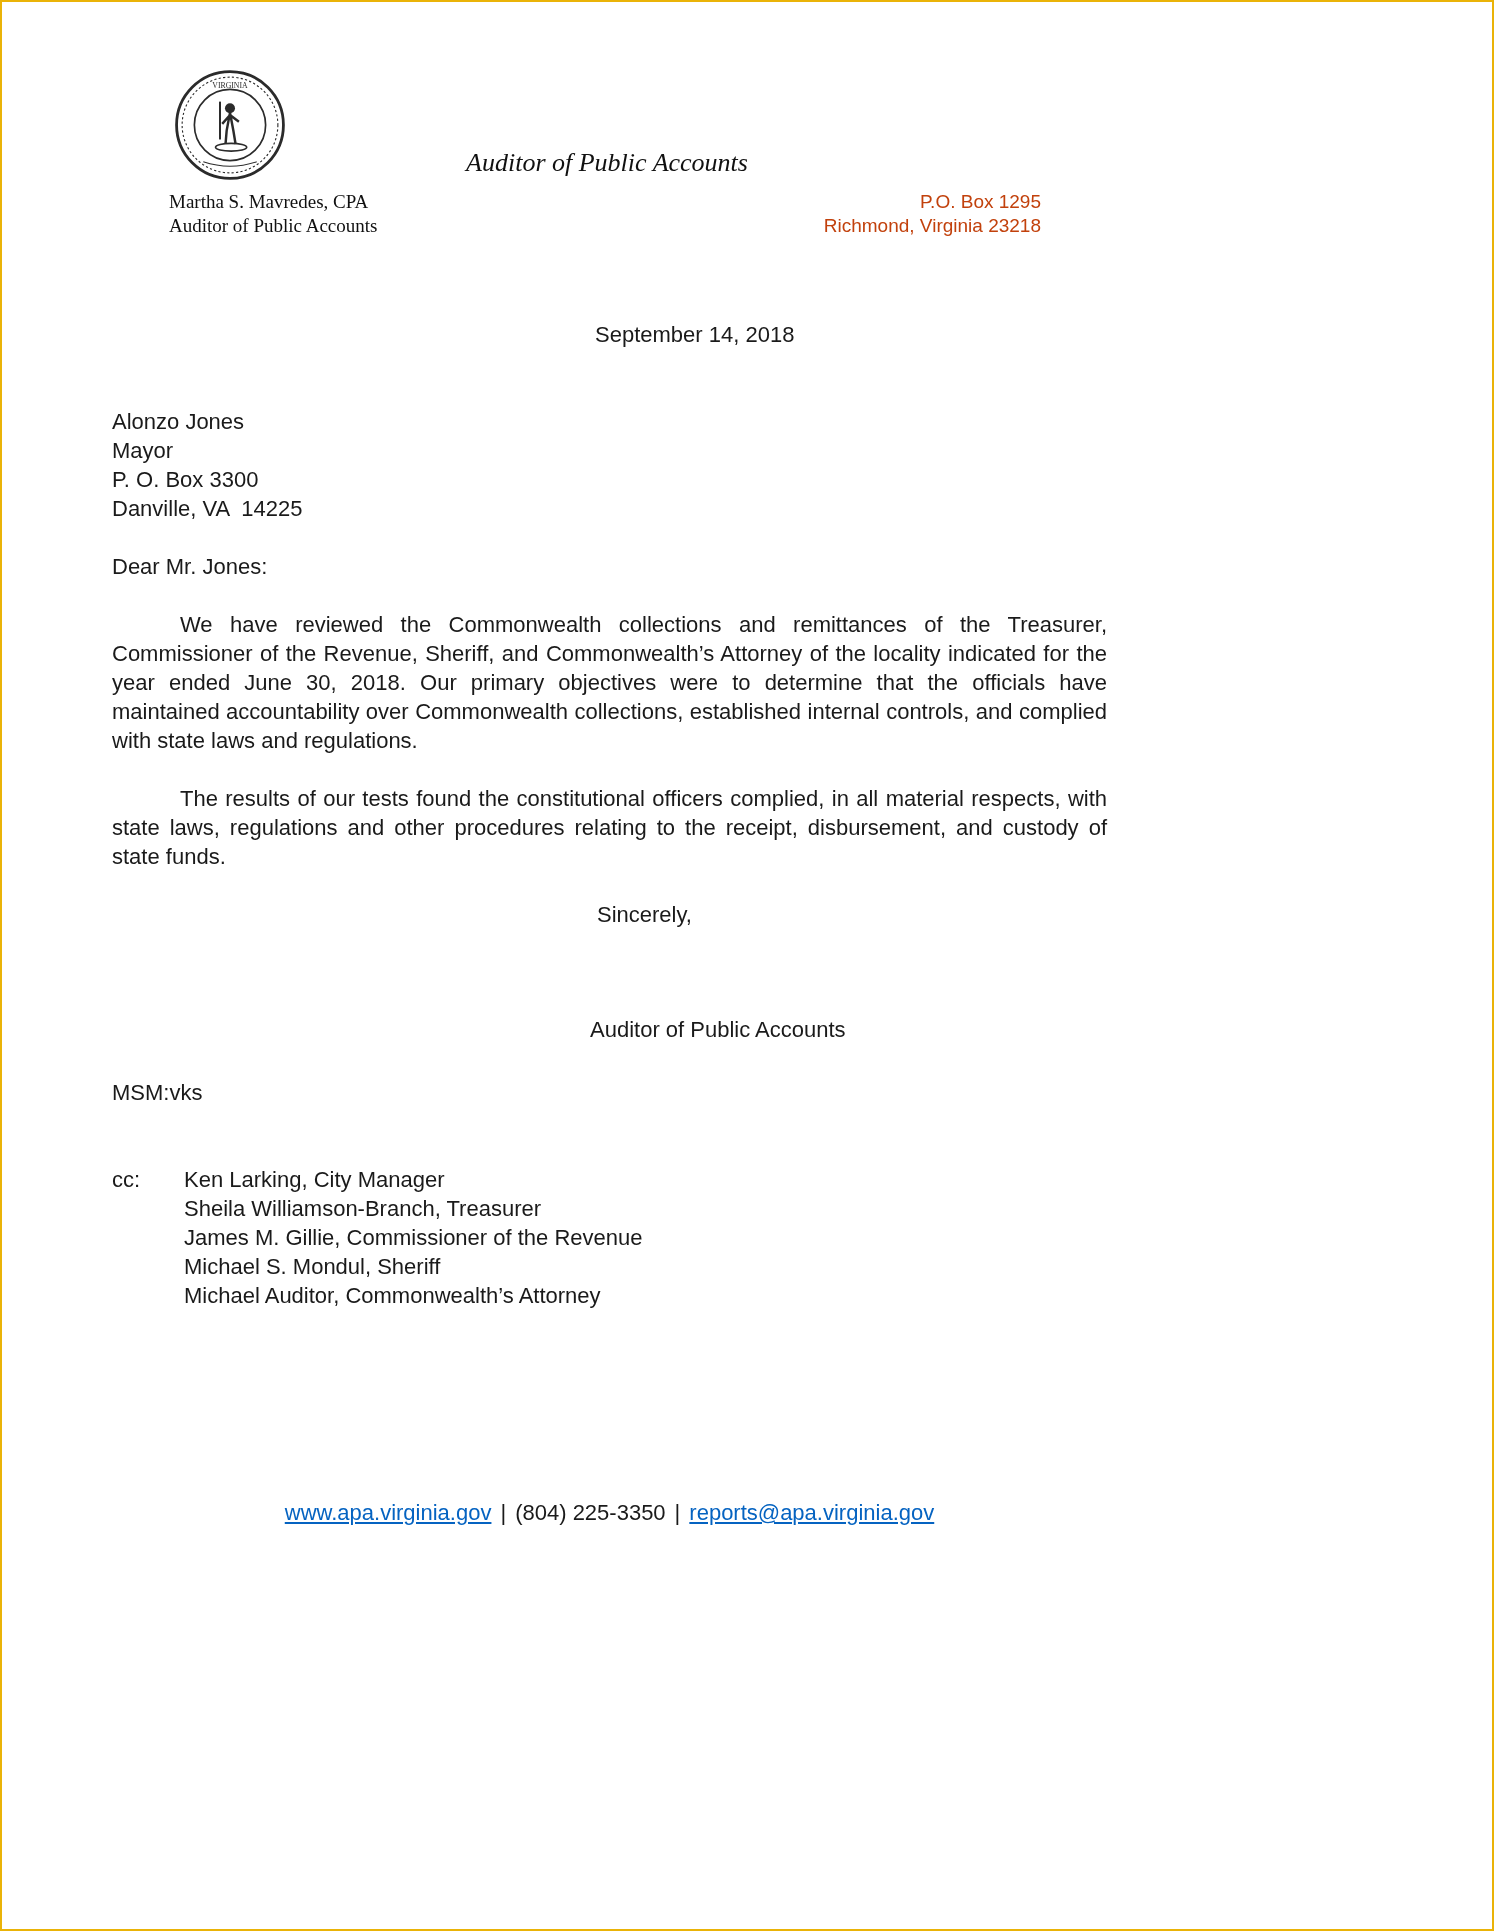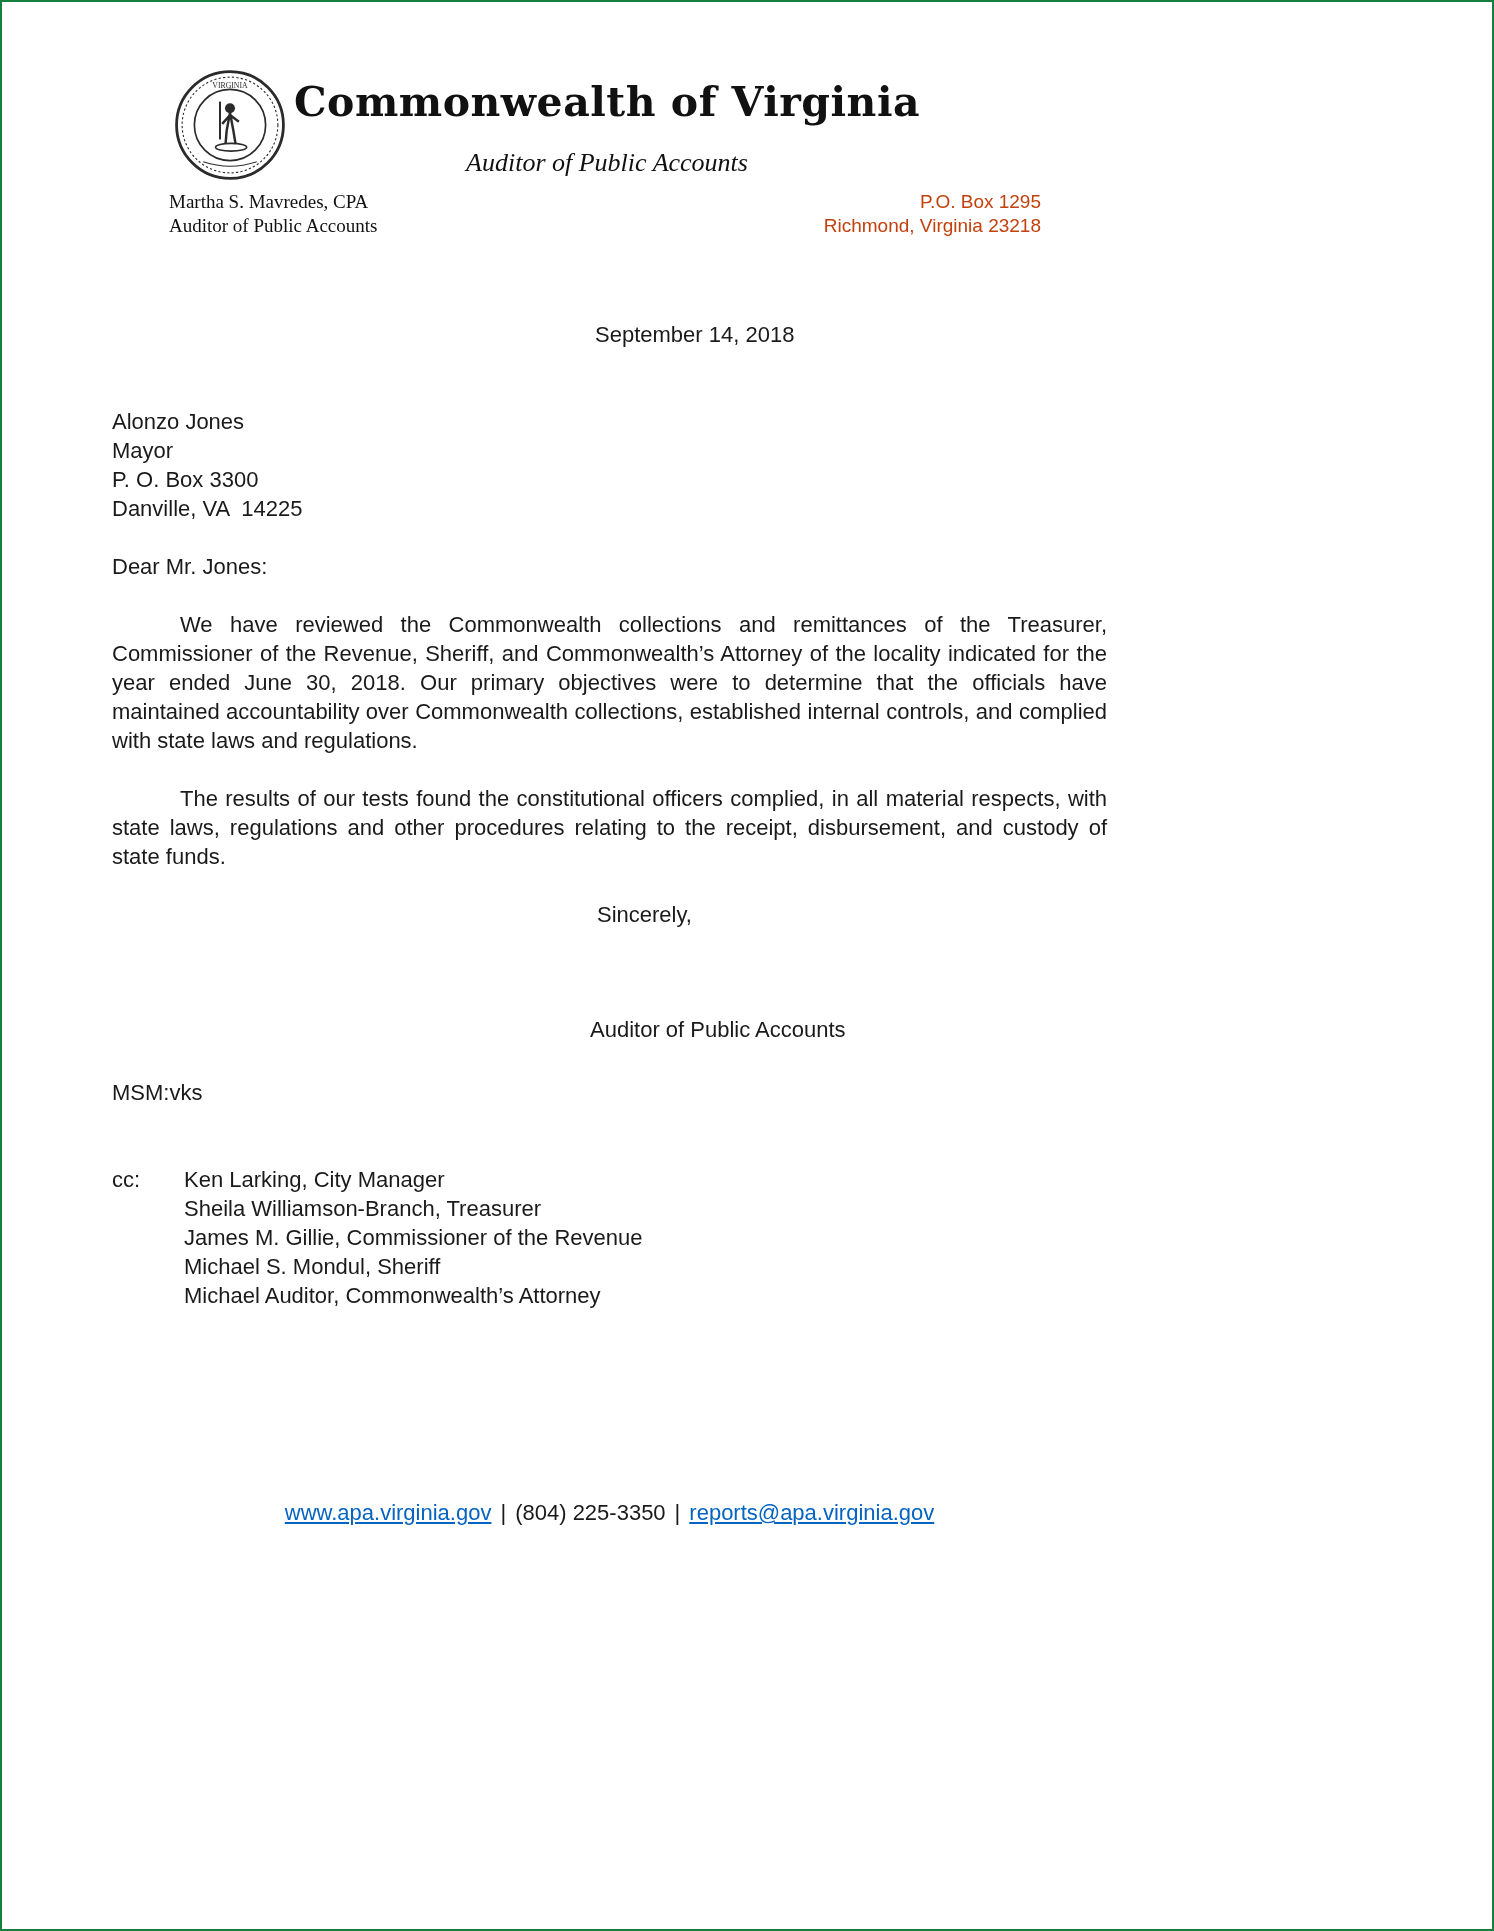--- a/index.html
+++ b/index.html
@@ -4,21 +4,21 @@
 <style>
   * { margin: 0; padding: 0; box-sizing: border-box; }
   html, body { background: #ffffff; }
   body { font-family: "Liberation Sans", sans-serif; color: #1a1a1a; }
 
   .page {
     position: relative;
     width: 1494px;
     height: 1931px;
     background: #ffffff;
-    border: 2px solid #15803d;
+    border: 2px solid #eab308;
     overflow: hidden;
   }
 
   
   .letterhead { position: relative; height: 250px; }
 
   .seal {
     position: absolute;
     left: 172px;
     top: 64px;
@@ -134,21 +134,20 @@
         <circle cx="50" cy="53" r="32" fill="none" stroke="#2b2b2b" stroke-width="1.5"></circle>
         <text x="50" y="20" font-size="7" text-anchor="middle" fill="#2b2b2b" font-family="Liberation Serif, serif">VIRGINIA</text>
         <circle cx="50" cy="38" r="4.5" fill="#2b2b2b"></circle>
         <path d="M50 42 L47 58 L46 70 M50 42 L53 58 L55 70 M50 44 L43 52 M50 44 L58 50" stroke="#2b2b2b" stroke-width="2.2" fill="none"></path>
         <line x1="41" y1="32" x2="41" y2="66" stroke="#2b2b2b" stroke-width="1.8"></line>
         <ellipse cx="51" cy="73" rx="14" ry="3.5" fill="none" stroke="#2b2b2b" stroke-width="1.5"></ellipse>
         <path d="M26 86 Q50 94 74 86" fill="none" stroke="#2b2b2b" stroke-width="1"></path>
       </svg>
     </div>
 
-    <div class="org-title">Commonwealth of Virginia</div>
     <div class="org-subtitle">Auditor of Public Accounts</div>
 
     <div class="contact-left">
       <div>Martha S. Mavredes, CPA</div>
       <div>Auditor of Public Accounts</div>
     </div>
 
     <div class="contact-right">
       <div>P.O. Box 1295</div>
       <div>Richmond, Virginia 23218</div>

